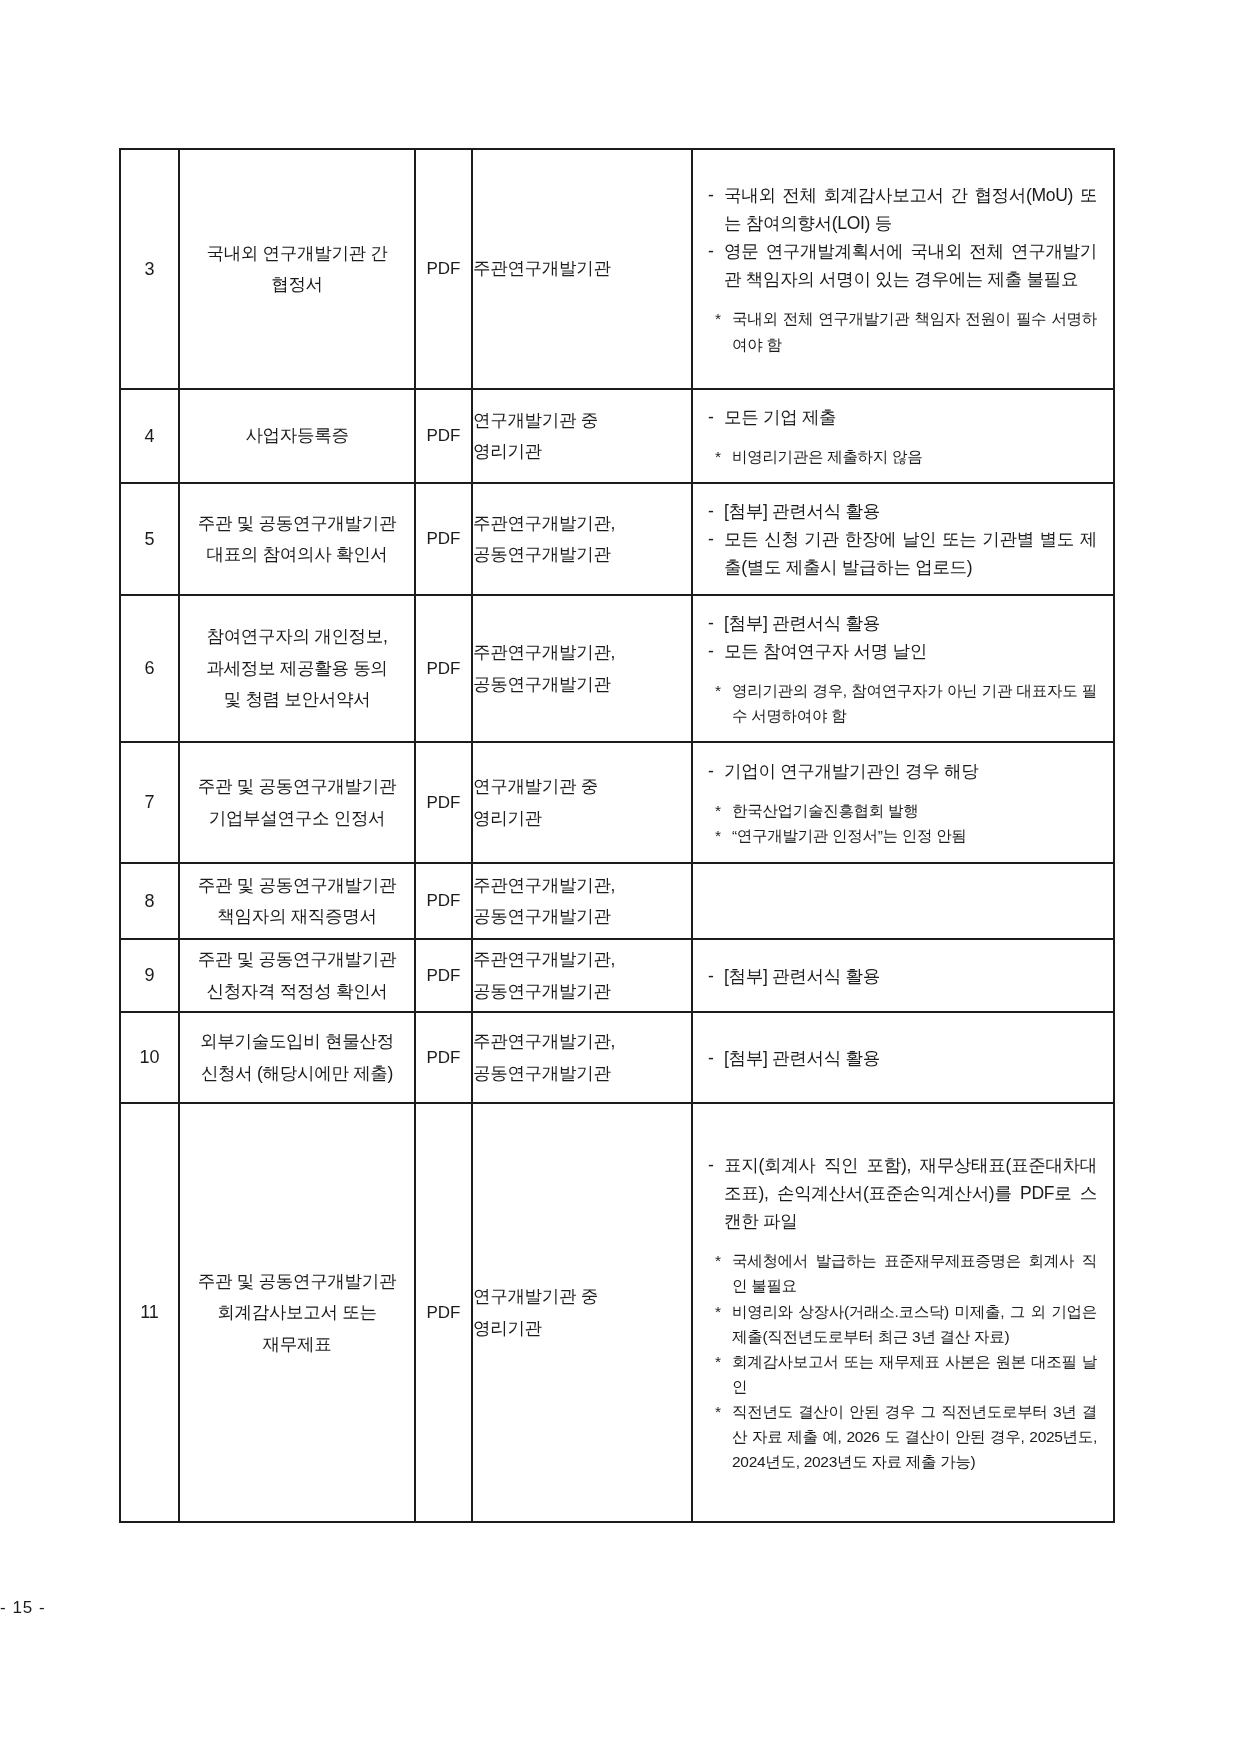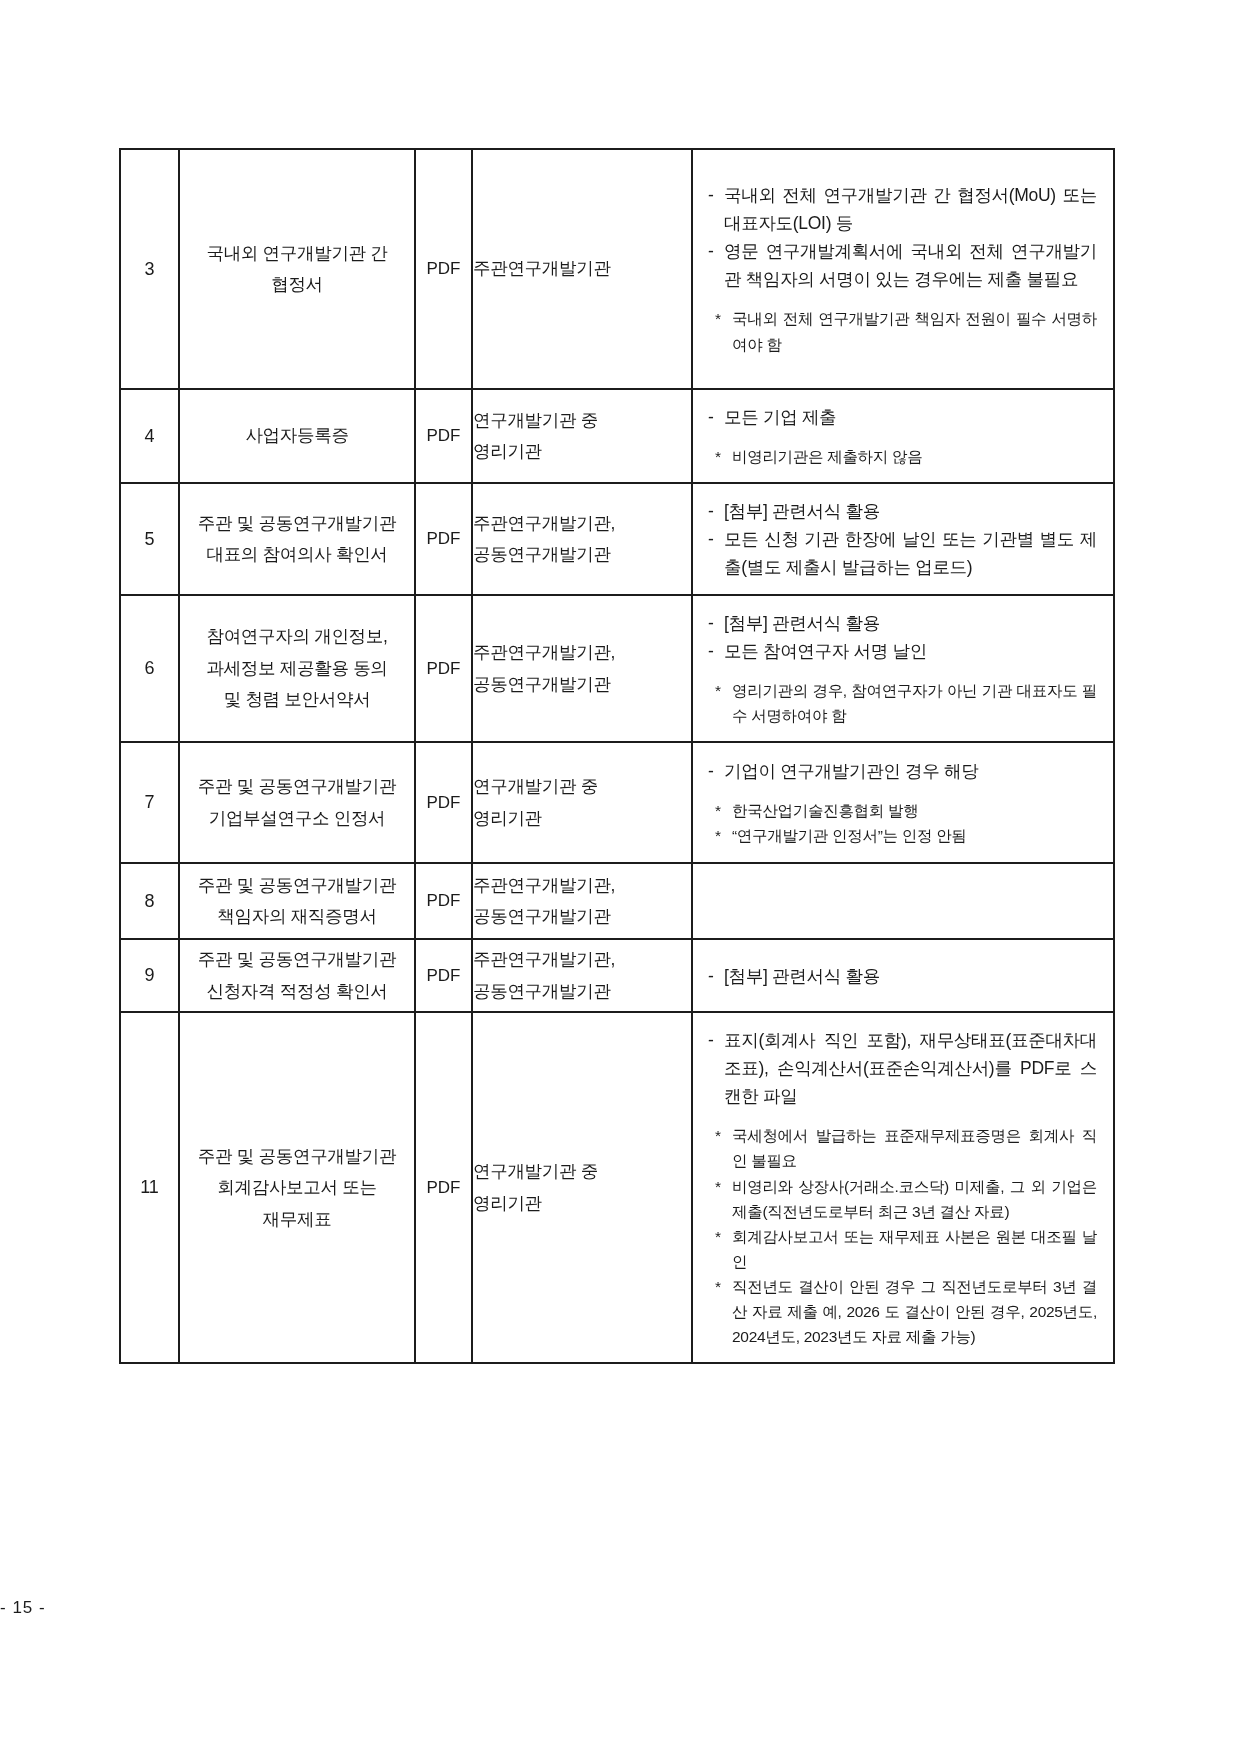--- a/index.html
+++ b/index.html
@@ -104,21 +104,21 @@
       <col style="width:422px">
     </colgroup>
     <tbody id="table-body">
         <tr class="doc-row">
     <td class="col-no">3</td>
     <td class="col-name">국내외 연구개발기관 간
 협정서</td>
     <td class="col-format">PDF</td>
     <td class="col-submitter">주관연구개발기관</td>
     <td class="col-notes">
-            <div class="note note-dash"><span class="bullet">-</span><span class="note-text">국내외 전체 연구개발기관 간 협정서(MoU) 또는 대표자도(LOI) 등</span></div>
+            <div class="note note-dash"><span class="bullet">-</span><span class="note-text">국내외 전체 회계감사보고서 간 협정서(MoU) 또는 참여의향서(LOI) 등</span></div>
             <div class="note note-dash"><span class="bullet">-</span><span class="note-text">영문 연구개발계획서에 국내외 전체 연구개발기관 책임자의 서명이 있는 경우에는 제출 불필요</span></div>
             <div class="note note-star gap-above"><span class="bullet">*</span><span class="note-text">국내외 전체 연구개발기관 책임자 전원이 필수 서명하여야 함</span></div>
           </td>
   </tr>
         <tr class="doc-row">
     <td class="col-no">4</td>
     <td class="col-name">사업자등록증</td>
     <td class="col-format">PDF</td>
     <td class="col-submitter">연구개발기관 중
 영리기관</td>
@@ -172,20 +172,31 @@
 책임자의 재직증명서</td>
     <td class="col-format">PDF</td>
     <td class="col-submitter">주관연구개발기관,
 공동연구개발기관</td>
     <td class="col-notes"></td>
   </tr>
         <tr class="doc-row">
     <td class="col-no">9</td>
     <td class="col-name">주관 및 공동연구개발기관
 신청자격 적정성 확인서</td>
+    <td class="col-format">PDF</td>
+    <td class="col-submitter">주관연구개발기관,
+공동연구개발기관</td>
+    <td class="col-notes">
+            <div class="note note-dash"><span class="bullet">-</span><span class="note-text">[첨부] 관련서식 활용</span></div>
+          </td>
+  </tr>
+        <tr class="doc-row">
+    <td class="col-no">10</td>
+    <td class="col-name">외부기술도입비 현물산정
+신청서 (해당시에만 제출)</td>
     <td class="col-format">PDF</td>
     <td class="col-submitter">주관연구개발기관,
 공동연구개발기관</td>
     <td class="col-notes">
             <div class="note note-dash"><span class="bullet">-</span><span class="note-text">[첨부] 관련서식 활용</span></div>
           </td>
   </tr>
         <tr class="doc-row">
     <td class="col-no">11</td>
     <td class="col-name">주관 및 공동연구개발기관

